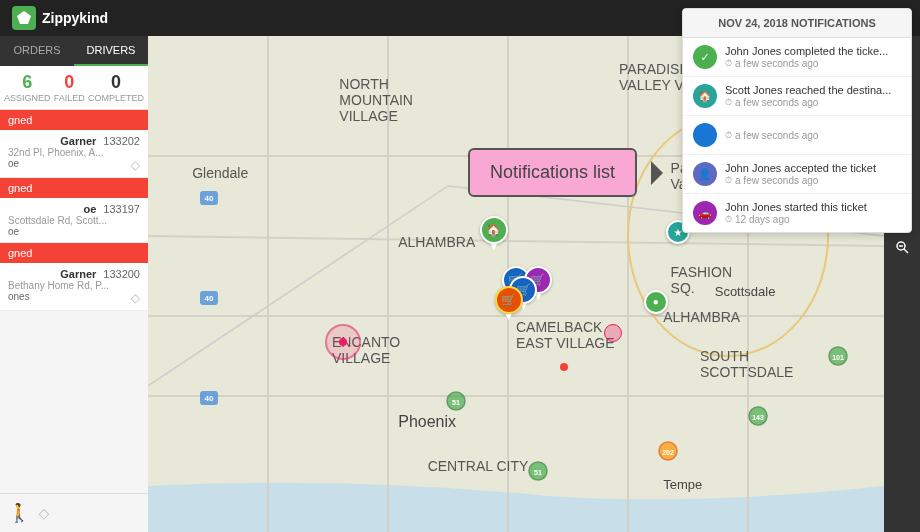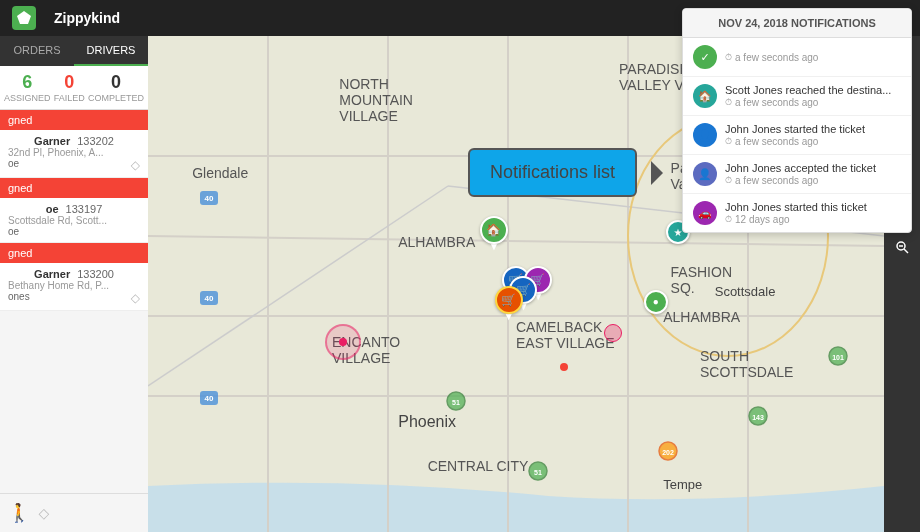--- a/index.html
+++ b/index.html
@@ -4,21 +4,21 @@
   <style>
     * { margin: 0; padding: 0; box-sizing: border-box; }
     body { width: 920px; height: 532px; overflow: hidden; font-family: Arial, sans-serif; }
 
     
     #topnav {
       position: absolute; top: 0; left: 0; right: 0; height: 36px;
       background: #222; display: flex; align-items: center; z-index: 100;
     }
     #topnav .logo-area {
-      display: flex; align-items: center; gap: 18px; padding: 0 12px;
+      display: flex; align-items: center; gap: 6px; padding: 0 12px;
     }
     #topnav .logo-icon {
       width: 24px; height: 24px; background: #4CAF50; border-radius: 4px;
       display: flex; align-items: center; justify-content: center; color: white; font-size: 12px; font-weight: bold;
     }
     #topnav .app-title { color: white; font-size: 14px; font-weight: bold; }
     #topnav .menu-btn {
       margin-left: auto; margin-right: 8px; width: 32px; height: 32px;
       display: flex; flex-direction: column; align-items: center; justify-content: center; gap: 4px;
       cursor: pointer;
@@ -49,21 +49,21 @@
     .stat-num { font-size: 18px; font-weight: bold; color: #4CAF50; }
     .stat-num.red { color: #f44336; }
     .stat-label { font-size: 9px; color: #999; text-transform: uppercase; }
 
     .order-section-header {
       background: #f44336; color: white; font-size: 11px; padding: 4px 8px;
     }
     .order-item {
       background: white; border-bottom: 1px solid #eee; padding: 5px 8px;
     }
-    .order-row1 { display: flex; justify-content: center; font-size: 11px; }
+    .order-row1 { display: flex; justify-content: flex-end; font-size: 11px; }
     .order-num { color: #666; margin-left: 7px; }
     .order-name { font-weight: bold; font-size: 11px; color: #333; }
     .order-addr { font-size: 10px; color: #999; white-space: nowrap; overflow: hidden; text-overflow: ellipsis; }
     .order-driver { font-size: 10px; color: #666; }
     .order-icon { color: #bbb; font-size: 12px; }
 
     
     #map-area {
       position: absolute; top: 36px; left: 148px; right: 36px; bottom: 0;
       background: #e8e8e0; overflow: hidden;
@@ -100,21 +100,21 @@
     .notif-icon.blue { background: #1976D2; }
     .notif-icon.indigo { background: #5C6BC0; }
     .notif-icon.purple { background: #9C27B0; }
     .notif-text { flex: 1; }
     .notif-title { font-size: 11px; color: #333; font-weight: 500; }
     .notif-time { font-size: 10px; color: #999; display: flex; align-items: center; gap: 3px; margin-top: 1px; }
 
     
     .tooltip-callout {
       position: absolute; top: 112px; left: 320px;
-      background: #0ea5e9; border: 2px solid #555; border-radius: 6px;
+      background: #f9a8d4; border: 2px solid #555; border-radius: 6px;
       padding: 12px 20px; font-size: 18px; color: #444; z-index: 300;
       white-space: nowrap;
     }
     .tooltip-callout::after {
       content: ''; position: absolute; right: -40px; top: 50%;
       transform: translateY(-50%);
       border: 12px solid transparent; border-left-color: #555;
     }
 
     
@@ -327,20 +327,21 @@
     </div>
   </div>
 </div>
 
 <div class="notif-tooltip">
   <div class="notif-header">NOV 24, 2018 NOTIFICATIONS</div>
 
   <div class="notif-item">
     <div class="notif-icon green">✓</div>
     <div class="notif-text">
+      <div class="notif-title">John Jones completed the ticke...</div>
       <div class="notif-time">
         <span style="font-size:9px;">⏱</span>
         <span>a few seconds ago</span>
       </div>
     </div>
   </div>
 
   <div class="notif-item">
     <div class="notif-icon teal">🏠</div>
     <div class="notif-text">
@@ -348,21 +349,20 @@
       <div class="notif-time">
         <span style="font-size:9px;">⏱</span>
         <span>a few seconds ago</span>
       </div>
     </div>
   </div>
 
   <div class="notif-item">
     <div class="notif-icon blue">👤</div>
     <div class="notif-text">
-      <div class="notif-title">John Jones started the ticket</div>
       <div class="notif-time">
         <span style="font-size:9px;">⏱</span>
         <span>a few seconds ago</span>
       </div>
     </div>
   </div>
 
   <div class="notif-item">
     <div class="notif-icon indigo">👤</div>
     <div class="notif-text">

